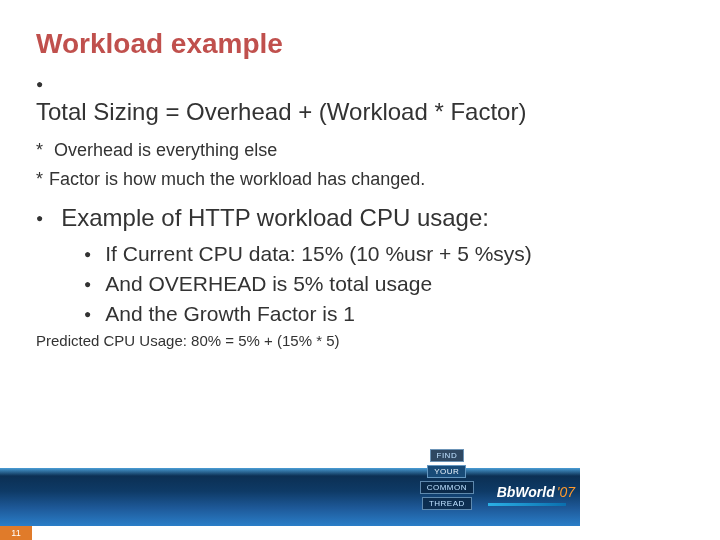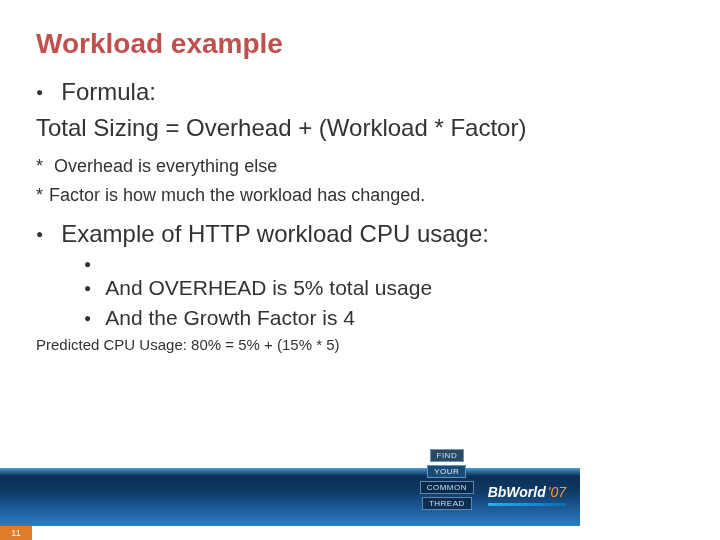--- a/index.html
+++ b/index.html
@@ -18,64 +18,64 @@
   .row-l2 { display: flex; align-items: center; margin-bottom: 6px; }
   .row-l2 .disc { margin-right: 14px; }
   .l2-text { font-size: 21px; }
   .predicted { font-size: 15px; margin-top: 3px; }
   .footer-band { position: absolute; left: 0; right: 0; bottom: 14px; height: 58px; background: linear-gradient(to bottom, #0a2a4a 0%, #0e3a66 40%, #1e5a9a 70%, #2a7ec8 100%); }
   .footer-highlight { position: absolute; left: 0; right: 0; top: 0; height: 8px; background: linear-gradient(to bottom, rgba(80,170,230,0.9), rgba(80,170,230,0)); }
   .orange-tab { position: absolute; left: 0; bottom: 0; width: 32px; height: 14px; background: #e07b2a; color: #fff; font-size: 9px; display: flex; align-items: center; justify-content: center; }
   .your-block { position: absolute; right: 106px; bottom: 16px; display: flex; flex-direction: column; align-items: center; gap: 3px; text-align: center; }
   .tech-word { background: rgba(10,40,70,0.85); border: 1px solid rgba(150,200,240,0.6); color: #bde0ff; font-size: 8px; padding: 1px 6px; letter-spacing: 0.5px; }
   .tech-word.mid { background: #184b78; color: #e8f2fb; }
-  .bbworld { position: absolute; right: 14px; bottom: 26px; display: flex; align-items: baseline; gap: 2px; }
+  .bbworld { position: absolute; right: 5px; bottom: 26px; display: flex; align-items: baseline; gap: 2px; }
   .bb-logo { color: #fff; font-size: 14px; font-weight: bold; font-style: italic; }
   .bb-07 { color: #ff9a2e; font-size: 14px; font-weight: normal; font-style: italic; }
   .bb-bar { position: absolute; right: 14px; bottom: 20px; width: 78px; height: 3px; background: linear-gradient(to right, #2bb0e6, #0a6fae); }
 </style>
 </head>
 <body>
 
 <div class="slide">
   <div class="title">Workload example</div>
 
   <div class="content">
 
     <div class="row-l1">
       <span class="disc">●</span>
-      <span class="l1-text">Formula:</span>
     </div>
 
     <div class="formula-line">Total Sizing = Overhead + (Workload * Factor)</div>
 
     <div class="note">
       <span class="ast">*</span>
       <span>Overhead is everything else</span>
     </div>
     <div class="note">
       <span class="ast">*</span><span>Factor is how much the workload has changed.</span>
     </div>
 
     <div class="row-l1 second">
       <span class="disc">●</span>
       <span class="l1-text">Example of HTTP workload CPU usage:</span>
     </div>
 
     <div class="sub-block">
       <div class="row-l2">
         <span class="disc">●</span>
+        <span class="l2-text">If Current CPU data: 15% (10 %usr + 5 %sys)</span>
       </div>
       <div class="row-l2">
         <span class="disc">●</span>
         <span class="l2-text">And OVERHEAD is 5% total usage</span>
       </div>
       <div class="row-l2">
         <span class="disc">●</span>
-        <span class="l2-text">And the Growth Factor is 4</span>
+        <span class="l2-text">And the Growth Factor is 1</span>
       </div>
     </div>
 
     <div class="predicted">Predicted CPU Usage: 80% = 5% + (15% * 5)</div>
   </div>
 
   <div class="footer-band">
     <div class="footer-highlight"></div>
     <div class="your-block">
       <div class="tech-word">FIND</div>

